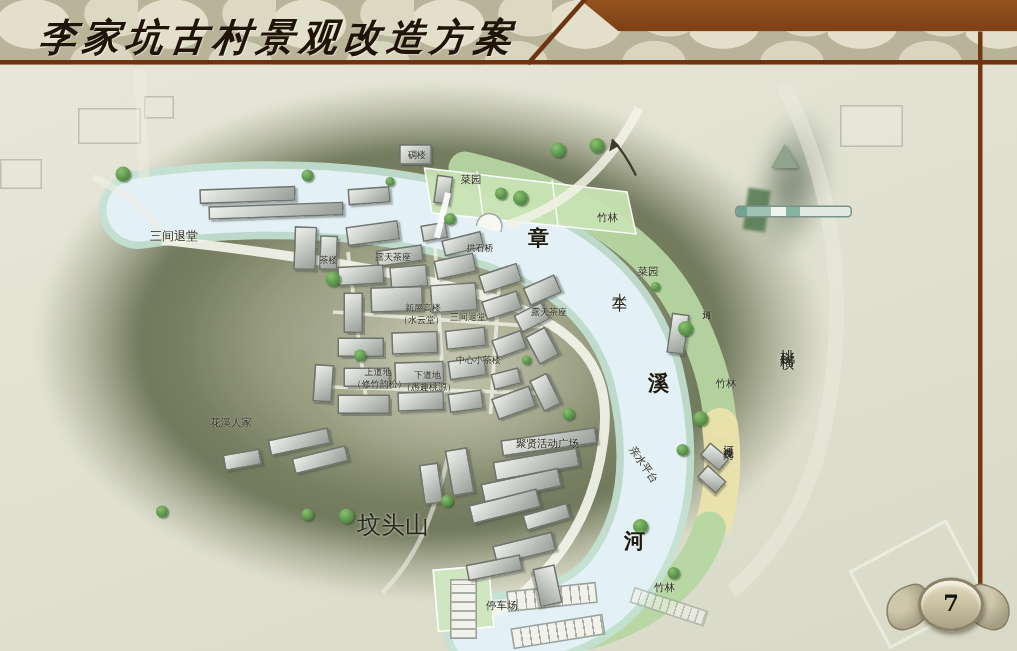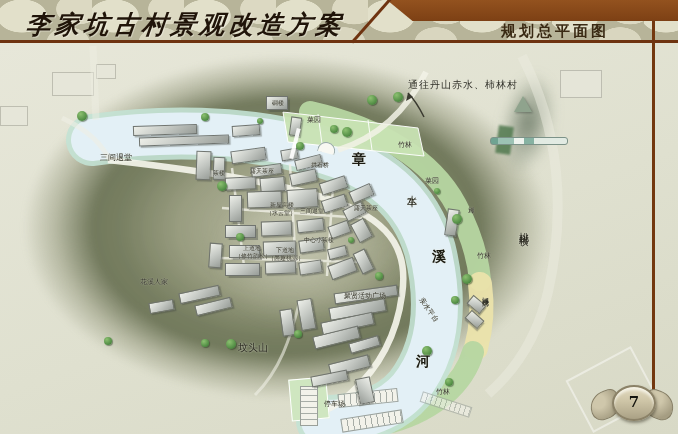--- a/index.html
+++ b/index.html
@@ -92,21 +92,20 @@
 </style>
 </head>
 <body>
 
 <div class="slide">
 
   <div class="title-left">李家坑古村景观改造方案</div>
   <div class="band"></div>
   <div class="diag"></div>
   <div class="hline"></div>
-  <div class="title-right">规划总平面图</div>
 
   <div class="mapbase"></div>
   <div class="hill"></div>
   <div class="lighten"></div>
   <div class="darkwash"></div>
   <div class="darkrect"></div>
 
   <svg class="mapsvg" width="678" height="434" viewBox="0 0 678 434">
 
     <path d="M 310,112 C 380,128 432,160 456,205 C 472,235 478,258 480,280" fill="none" stroke="#b6d6a1" stroke-width="22" stroke-linecap="round" opacity="0.95"></path>
@@ -133,21 +132,20 @@
 
   <div class="bridge"></div>
   <div class="dam"></div>
   <div class="greensq"></div>
   <div class="parkA"></div>
   <div class="parkB"></div>
   <div class="parkC"></div>
   <div class="parkD"></div>
   <div class="north"></div>
   <div class="scalebar"></div>
-  <div class="route-note">通往丹山赤水、柿林村</div>
 
   <div id="gen">
       <div class="fblk" style="left: 52px; top: 72px; width: 40px; height: 22px;"></div>
       <div class="fblk" style="left: 96px; top: 64px; width: 18px; height: 13px;"></div>
       <div class="fblk" style="left: 0px; top: 106px; width: 26px; height: 18px;"></div>
       <div class="fblk" style="left: 560px; top: 70px; width: 40px; height: 26px;"></div>
       <div class="bld" style="left: 133px; top: 125px; width: 62px; height: 8px; transform: rotate(-2deg);"></div>
       <div class="bld" style="left: 139px; top: 136px; width: 88px; height: 7px; transform: rotate(-2deg);"></div>
       <div class="bld" style="left: 232px; top: 125px; width: 26px; height: 9px; transform: rotate(-4deg);"></div>
       <div class="bld" style="left: 266px; top: 96px; width: 20px; height: 12px; transform: rotate(0deg);"></div>
@@ -241,21 +239,21 @@
       <span class="mlabel" style="font-size: 12px; transform: scale(0.5); transform-origin: left top; left: 354px; top: 205px;">露天茶座</span>
       <span class="mlabel" style="font-size: 12px; transform: scale(0.5); transform-origin: left top; left: 304px; top: 237px;">中心小茶楼</span>
       <span class="mlabel" style="font-size: 12px; transform: scale(0.5); transform-origin: left top; left: 243px; top: 245px;">上道地</span>
       <span class="mlabel" style="font-size: 12px; transform: scale(0.5); transform-origin: left top; left: 235px; top: 253px;">（修竹韵松）</span>
       <span class="mlabel" style="font-size: 12px; transform: scale(0.5); transform-origin: left top; left: 276px; top: 247px;">下道地</span>
       <span class="mlabel" style="font-size: 12px; transform: scale(0.5); transform-origin: left top; left: 268px; top: 255px;">（愚趣桃源）</span>
       <span class="mlabel" style="font-size: 14px; transform: scale(0.5); transform-origin: left top; left: 344px; top: 292px;">聚贤活动广场</span>
       <span class="mlabel" style="font-size: 14px; transform: rotate(55deg) scale(0.5); transform-origin: left top; left: 424px; top: 296px;">亲水平台</span>
       <span class="mlabel vert" style="font-size: 14px; transform: scale(0.5); transform-origin: left top; left: 482px; top: 291px;">河滩烧烤</span>
       <span class="mlabel em" style="font-size: 14px; left: 416px; top: 354px;">河</span>
-      <span class="mlabel" style="font-size: 10px; left: 238px; top: 343px;">坟头山</span>
+      <span class="mlabel" style="font-size: 16px; left: 238px; top: 343px;">坟头山</span>
       <span class="mlabel" style="font-size: 14px; transform: scale(0.5); transform-origin: left top; left: 140px; top: 278px;">花溪人家</span>
       <span class="mlabel" style="font-size: 14px; transform: scale(0.5); transform-origin: left top; left: 324px; top: 400px;">停车场</span>
       <span class="mlabel" style="font-size: 14px; transform: scale(0.5); transform-origin: left top; left: 436px; top: 388px;">竹林</span>
     </div>
 
   <div class="ghost" style="left:575px;top:360px;width:70px;height:55px;transform:rotate(-28deg);"></div>
   <div class="vline"></div>
   <div class="emblem">
     <div class="wing l"></div>
     <div class="wing r"></div>

